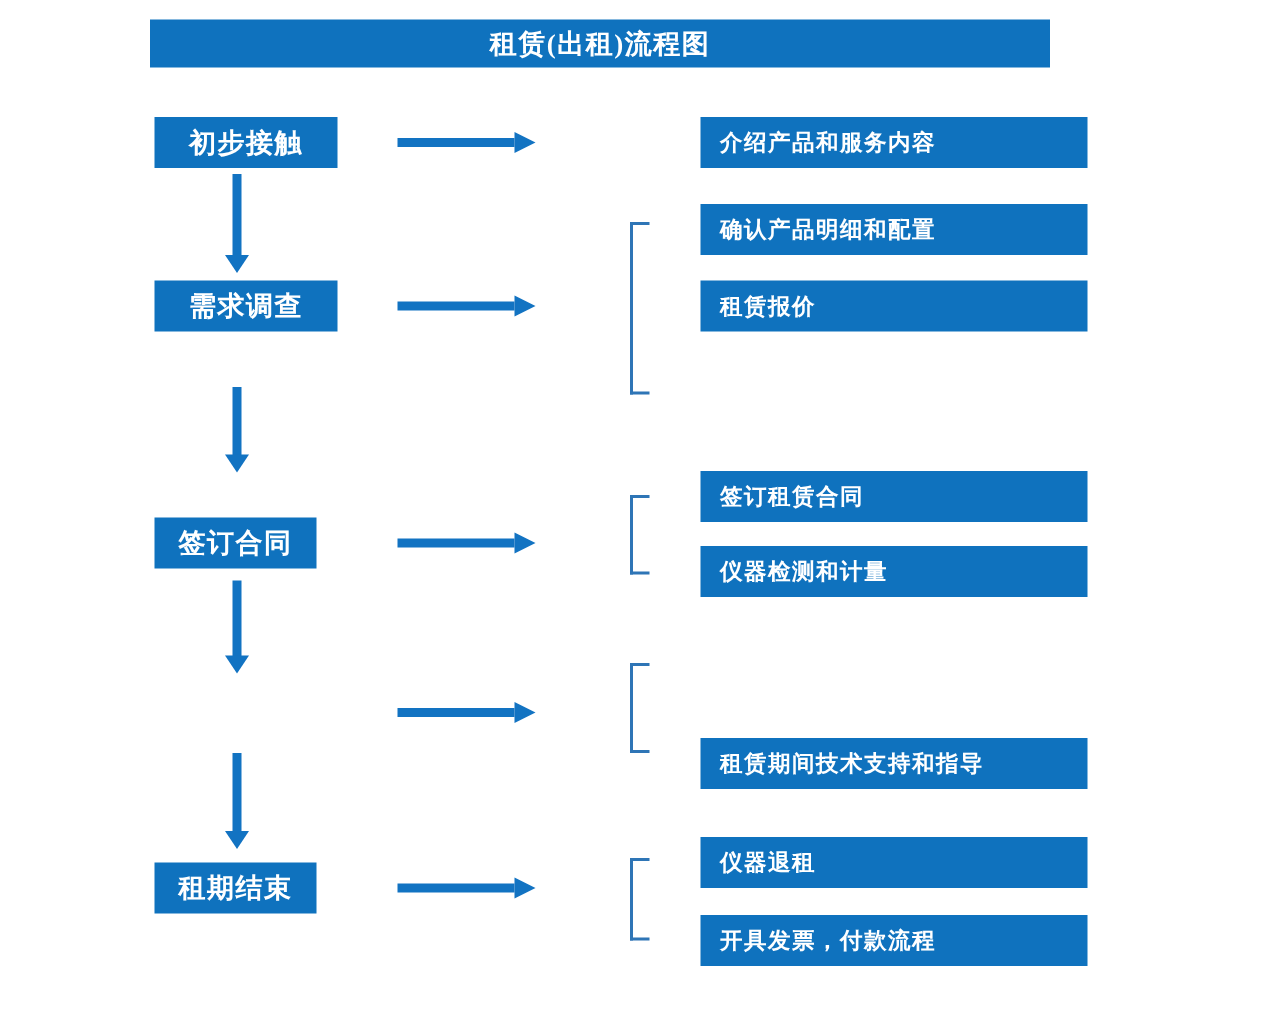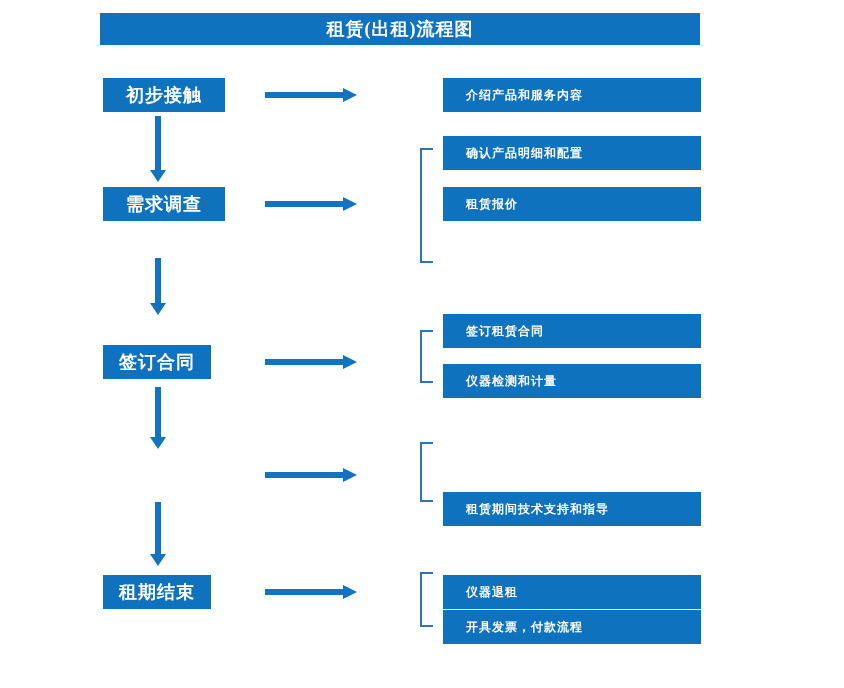--- a/index.html
+++ b/index.html
@@ -29,27 +29,27 @@
     position:absolute;
     background:var(--primary);
     color:var(--text-on-primary);
     font-weight:bold;
     font-size:18px;
     display:flex;align-items:center;justify-content:center;
     letter-spacing:1px;
   }
   .detail-box{
     position:absolute;
-    left:443px;width:258px;height:34px;
+    left:467px;width:258px;height:34px;
     background:var(--primary);
     color:var(--text-on-primary);
     font-weight:bold;
-    font-size:12px;
+    font-size:15px;
     display:flex;align-items:center;
-    padding-left:23px;
+    padding-left:13px;
     box-sizing:border-box;
     letter-spacing:1px;
   }
   .h-arrow{position:absolute;left:265px;width:92px;height:14px;}
   .h-arrow .shaft{position:absolute;left:0;top:4px;width:78px;height:6px;background:var(--arrow);}
   .h-arrow .head{
     position:absolute;right:0;top:0;width:0;height:0;
     border-left:14px solid var(--arrow);
     border-top:7px solid transparent;
     border-bottom:7px solid transparent;
@@ -81,21 +81,21 @@
   <div class="step-box" style="left:103px;top:187px;width:122px;height:34px;">需求调查</div>
   <div class="step-box" style="left:103px;top:345px;width:108px;height:34px;">签订合同</div>
   <div class="step-box" style="left:103px;top:575px;width:108px;height:34px;">租期结束</div>
 
   <div class="detail-box" style="top:78px;">介绍产品和服务内容</div>
   <div class="detail-box" style="top:136px;">确认产品明细和配置</div>
   <div class="detail-box" style="top:187px;">租赁报价</div>
   <div class="detail-box" style="top:314px;">签订租赁合同</div>
   <div class="detail-box" style="top:364px;">仪器检测和计量</div>
   <div class="detail-box" style="top:492px;">租赁期间技术支持和指导</div>
-  <div class="detail-box" style="top:558px;margin-top:17px;">仪器退租</div>
+  <div class="detail-box" style="top:558px;">仪器退租</div>
   <div class="detail-box" style="top:610px;">开具发票，付款流程</div>
 
   <div class="h-arrow" style="top:88px;">
     <div class="shaft"></div>
     <div class="head"></div>
   </div>
   <div class="h-arrow" style="top:197px;">
     <div class="shaft"></div>
     <div class="head"></div>
   </div>

